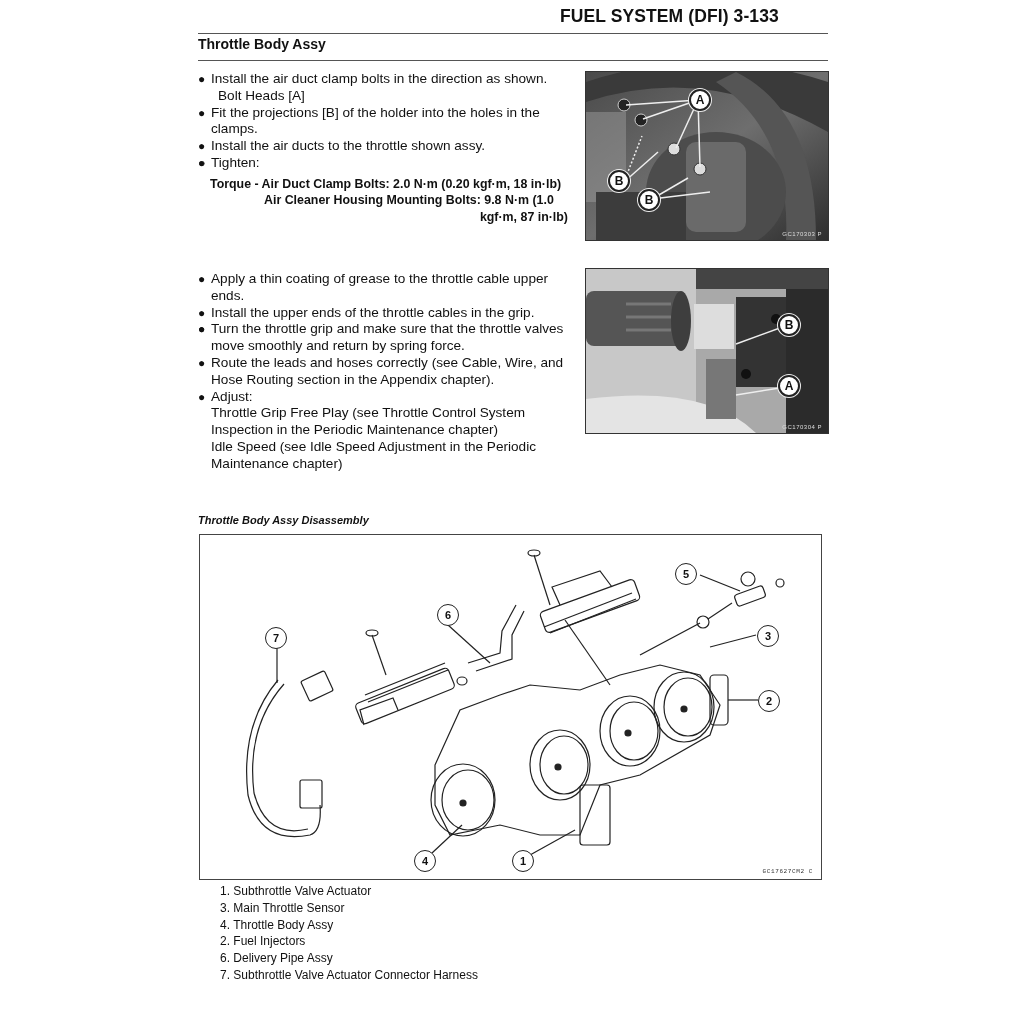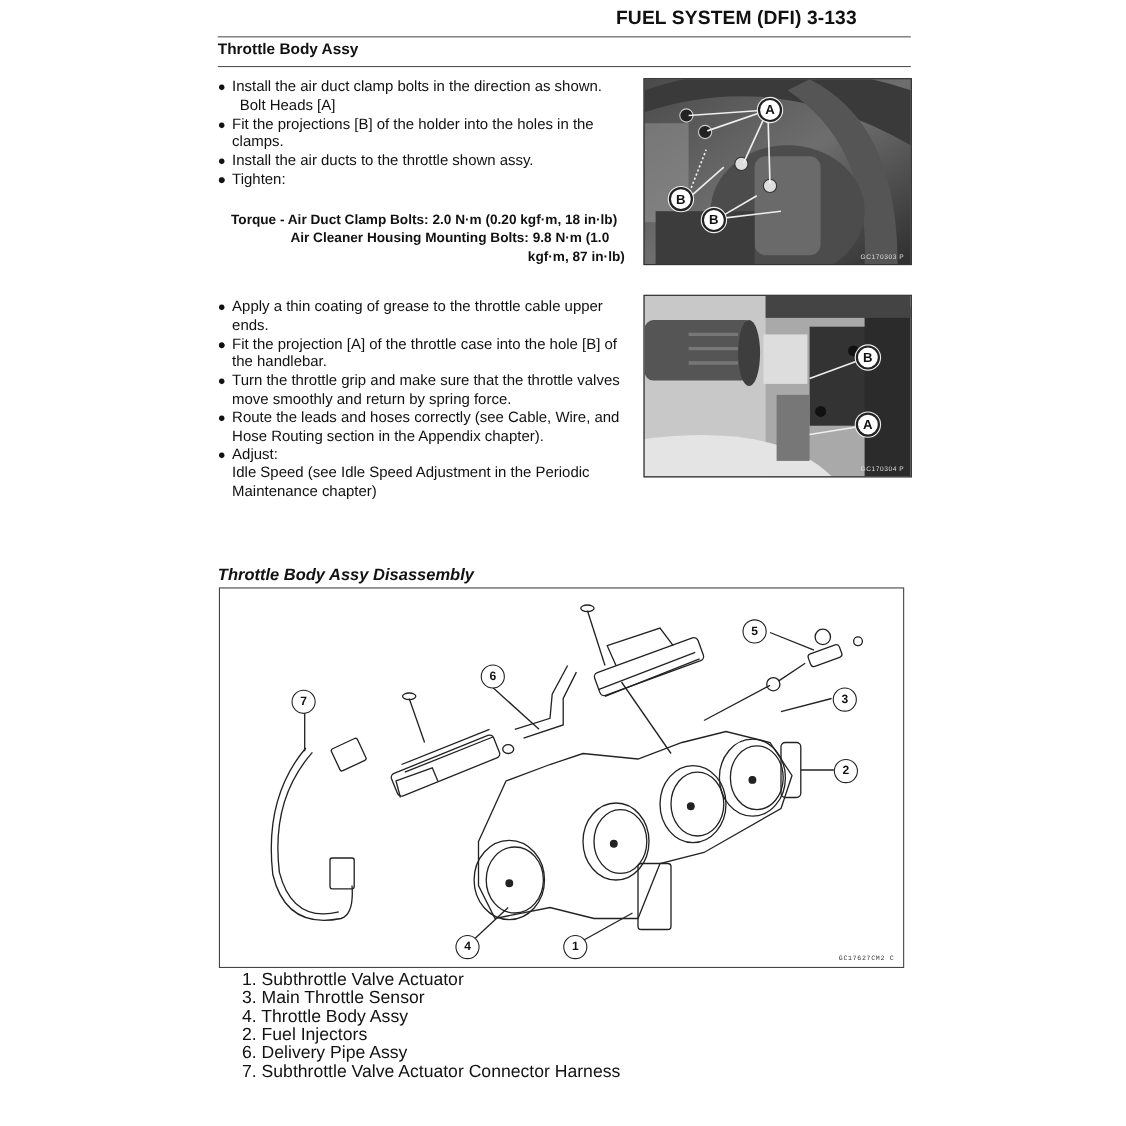--- a/index.html
+++ b/index.html
@@ -7,34 +7,34 @@
          font-family: "Liberation Sans", sans-serif; color: #111; }
   .abs { position: absolute; }
   .page-header { left: 560px; top: 6px; width: 268px; text-align: left;
                  font-weight: bold; font-size: 17.5px; letter-spacing: 0.1px; }
   .rule { background: #555; height: 1px; }
   .section-title { left: 198px; top: 36px; font-weight: bold; font-size: 14px; }
   .text-col { left: 198px; width: 370px; font-size: 13.6px; line-height: 16.8px; }
   .item { position: relative; padding-left: 13px; }
   .item .mark { position: absolute; left: 0; top: 0; width: 12px; font-size: 12px; }
   .sub { padding-left: 20px; }
-  .torque { font-weight: bold; font-size: 12.4px; line-height: 16.4px; margin-top: 20px; }
+  .torque { font-weight: bold; font-size: 12.4px; line-height: 16.4px; margin-top: 4px; }
   .torque .row1 { padding-left: 12px; }
   .torque .row2 { padding-left: 66px; }
   .torque .row3 { padding-left: 79px; text-align: right; }
   .indent { padding-left: 13px; }
   .photo { border: 1px solid #333; overflow: hidden; background: #5a5a5a; }
   .photo-code { position: absolute; right: 6px; bottom: 3px; font-size: 6px; color: #ddd; letter-spacing: 0.5px; }
   .callout { position: absolute; width: 18px; height: 18px; border-radius: 50%;
              background: #fff; border: 2px solid #222; font-weight: bold; font-size: 12px;
              text-align: center; line-height: 18px; color: #111; box-shadow: 0 0 0 1px #eee; }
-  .sub-title { left: 198px; top: 514px; font-weight: bold; font-style: italic; font-size: 15px; }
+  .sub-title { left: 198px; top: 514px; font-weight: bold; font-style: italic; font-size: 11px; }
   .diagram { left: 199px; top: 534px; width: 621px; height: 344px; border: 1.5px solid #444; background:#fff; }
   .diagram-code { position: absolute; right: 8px; bottom: 4px; font-size: 6px; font-family: "Liberation Mono", monospace; color:#333; letter-spacing:0.6px; }
-  .legend { left: 220px; top: 883px; font-size: 16px; line-height: 16.8px; }
+  .legend { left: 220px; top: 883px; font-size: 12px; line-height: 16.8px; }
   .num-callout { position: absolute; width: 20px; height: 20px; border-radius: 50%; border: 1.2px solid #222;
                  background:#fff; font-size: 11px; text-align:center; line-height: 20px; font-weight: bold; }
 </style>
 </head>
 <body>
 
 <div class="abs page-header">FUEL SYSTEM (DFI) 3-133</div>
 <div class="abs rule" style="left:198px; top:33px; width:630px;"></div>
 
 <div class="abs section-title">Throttle Body Assy</div>
@@ -107,37 +107,38 @@
   <div class="photo-code">GC170303 P</div>
 </div>
 
 <div class="abs text-col" style="top:271px;">
   <div class="item">
     <span class="mark">●</span>
     <span>Apply a thin coating of grease to the throttle cable upper ends.</span>
   </div>
   <div class="item">
     <span class="mark">●</span>
-  </div>
-  <div class="item">
-    <span class="mark">●</span>
-    <span>Fit the projection [A] of the throttle case into the hole [B] of the handlebar.</span>
+    <span>Install the upper ends of the throttle cables in the grip.</span>
+  </div>
+  <div class="item">
+    <span class="mark">●</span>
   </div>
   <div class="item">
     <span class="mark">●</span>
     <span>Turn the throttle grip and make sure that the throttle valves move smoothly and return by spring force.</span>
   </div>
   <div class="item">
     <span class="mark">●</span>
     <span>Route the leads and hoses correctly (see Cable, Wire, and Hose Routing section in the Appendix chapter).</span>
   </div>
   <div class="item">
     <span class="mark">●</span>
     <span>Adjust:</span>
   </div>
+  <div class="indent">Throttle Grip Free Play (see Throttle Control System Inspection in the Periodic Maintenance chapter)</div>
   <div class="indent">Idle Speed (see Idle Speed Adjustment in the Periodic Maintenance chapter)</div>
 </div>
 
 <div class="abs photo" style="left:585px; top:268px; width:242px; height:164px; background:#888;">
   <svg width="242" height="164" viewBox="0 0 242 164">
     <rect width="242" height="164" fill="#a9a9a9"></rect>
     <rect x="0" y="0" width="110" height="164" fill="#c8c8c8"></rect>
     <rect x="0" y="22" width="100" height="55" rx="8" fill="#555"></rect>
     <ellipse cx="95" cy="52" rx="10" ry="30" fill="#3e3e3e"></ellipse>
     <g stroke="#777" stroke-width="3">

